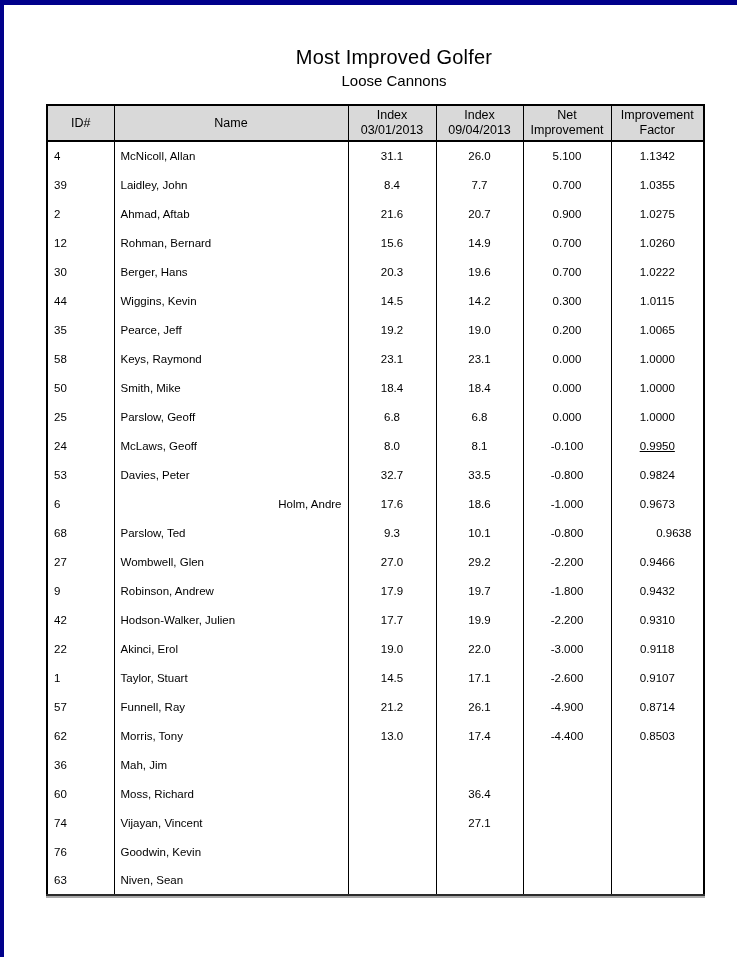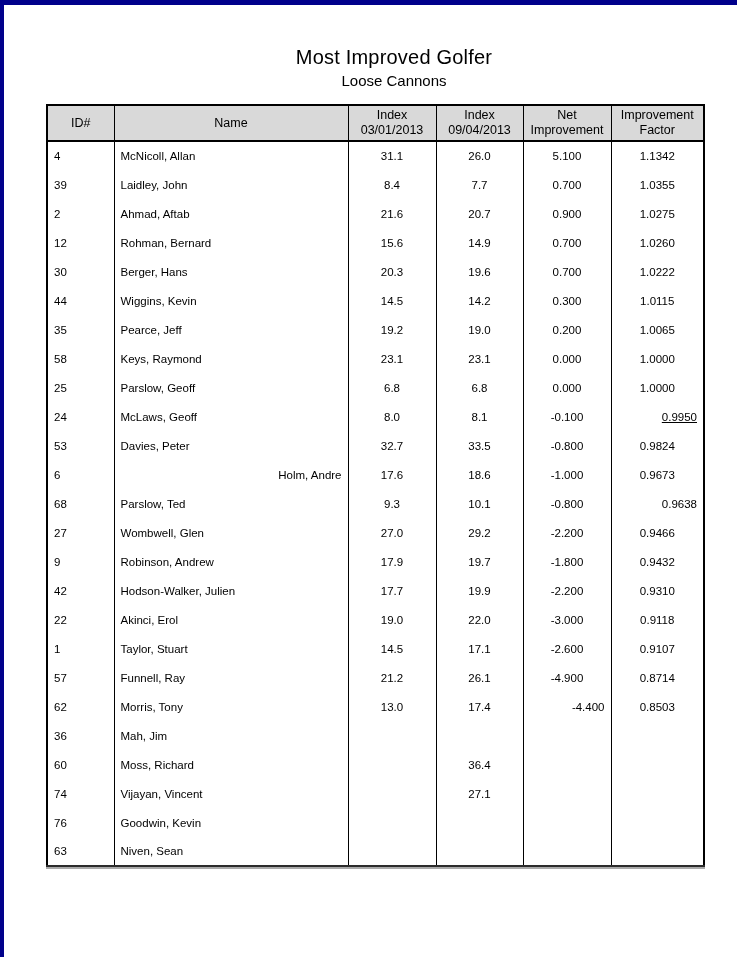--- a/index.html
+++ b/index.html
@@ -177,34 +177,42 @@
       </tr>
       <tr>
         <td style="text-align: left;">58</td>
         <td style="text-align: left;">Keys, Raymond</td>
         <td style="text-align: center;">23.1</td>
         <td style="text-align: center;">23.1</td>
         <td style="text-align: center;">0.000</td>
         <td style="text-align: center;">1.0000</td>
       </tr>
       <tr>
+        <td style="text-align: left;">50</td>
+        <td style="text-align: left;">Smith, Mike</td>
+        <td style="text-align: center;">18.4</td>
+        <td style="text-align: center;">18.4</td>
+        <td style="text-align: center;">0.000</td>
+        <td style="text-align: center;">1.0000</td>
+      </tr>
+      <tr>
         <td style="text-align: left;">25</td>
         <td style="text-align: left;">Parslow, Geoff</td>
         <td style="text-align: center;">6.8</td>
         <td style="text-align: center;">6.8</td>
         <td style="text-align: center;">0.000</td>
         <td style="text-align: center;">1.0000</td>
       </tr>
       <tr>
         <td style="text-align: left;">24</td>
         <td style="text-align: left;">McLaws, Geoff</td>
         <td style="text-align: center;">8.0</td>
         <td style="text-align: center;">8.1</td>
         <td style="text-align: center;">-0.100</td>
-        <td style="text-align: right; text-decoration: underline;">0.9950</td>
+        <td style="text-align: center; text-decoration: underline;">0.9950</td>
       </tr>
       <tr>
         <td style="text-align: left;">53</td>
         <td style="text-align: left;">Davies, Peter</td>
         <td style="text-align: center;">32.7</td>
         <td style="text-align: center;">33.5</td>
         <td style="text-align: center;">-0.800</td>
         <td style="text-align: center;">0.9824</td>
       </tr>
       <tr>
@@ -214,21 +222,21 @@
         <td style="text-align: center;">18.6</td>
         <td style="text-align: center;">-1.000</td>
         <td style="text-align: center;">0.9673</td>
       </tr>
       <tr>
         <td style="text-align: left;">68</td>
         <td style="text-align: left;">Parslow, Ted</td>
         <td style="text-align: center;">9.3</td>
         <td style="text-align: center;">10.1</td>
         <td style="text-align: center;">-0.800</td>
-        <td style="text-align: right; padding-left: 39px;">0.9638</td>
+        <td style="text-align: center; padding-left: 39px;">0.9638</td>
       </tr>
       <tr>
         <td style="text-align: left;">27</td>
         <td style="text-align: left;">Wombwell, Glen</td>
         <td style="text-align: center;">27.0</td>
         <td style="text-align: center;">29.2</td>
         <td style="text-align: center;">-2.200</td>
         <td style="text-align: center;">0.9466</td>
       </tr>
       <tr>
@@ -269,21 +277,21 @@
         <td style="text-align: center;">21.2</td>
         <td style="text-align: center;">26.1</td>
         <td style="text-align: center;">-4.900</td>
         <td style="text-align: center;">0.8714</td>
       </tr>
       <tr>
         <td style="text-align: left;">62</td>
         <td style="text-align: left;">Morris, Tony</td>
         <td style="text-align: center;">13.0</td>
         <td style="text-align: center;">17.4</td>
-        <td style="text-align: right;">-4.400</td>
+        <td style="text-align: center;">-4.400</td>
         <td style="text-align: center;">0.8503</td>
       </tr>
       <tr>
         <td style="text-align: left;">36</td>
         <td style="text-align: left;">Mah, Jim</td>
         <td style="text-align: center;"></td>
         <td style="text-align: center;"></td>
         <td style="text-align: center;"></td>
         <td style="text-align: center;"></td>
       </tr>

